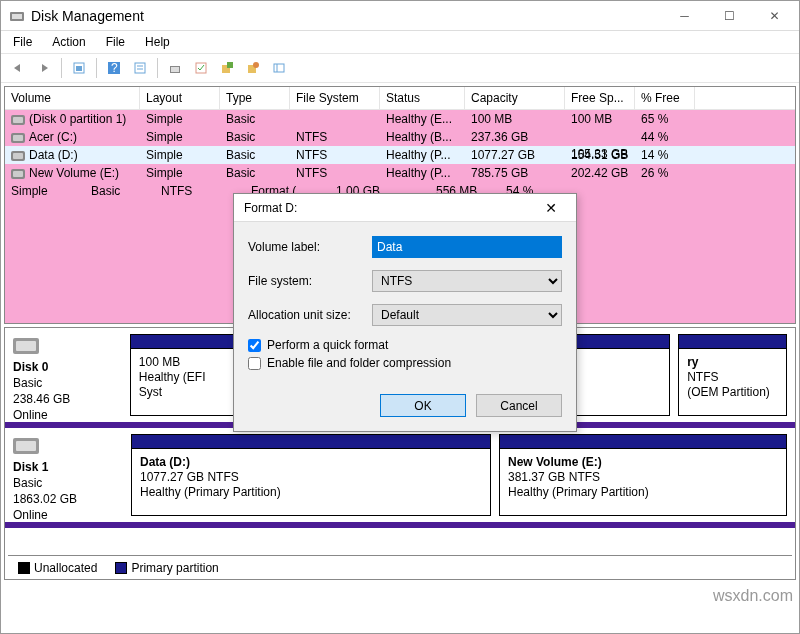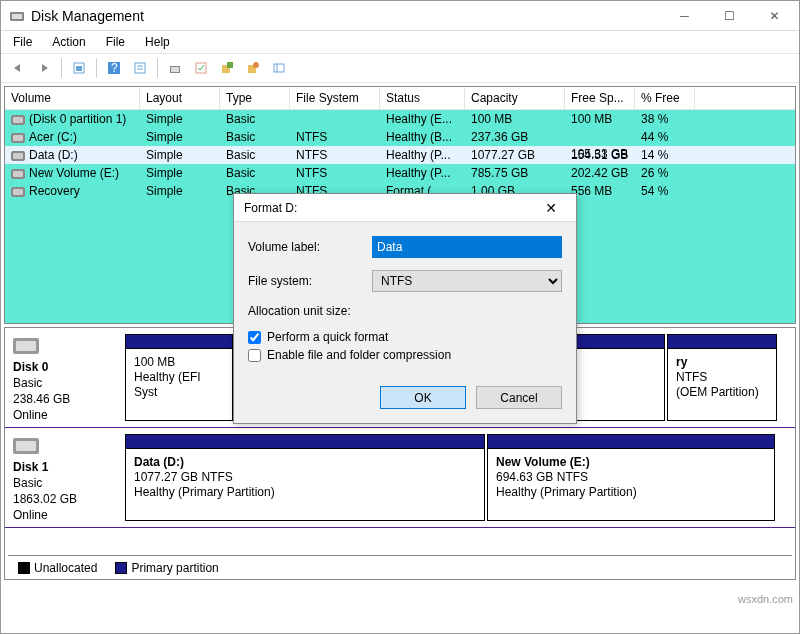--- a/index.html
+++ b/index.html
@@ -6,30 +6,30 @@
 body{background:#fff;width:800px;height:634px;overflow:hidden;position:relative;border:1px solid #999}
 .titlebar{height:30px;display:flex;align-items:center;padding:0 2px;border-bottom:1px solid #ddd}
 .titlebar .app-icon{width:16px;height:16px;margin:0 6px;display:inline-flex}
 .titlebar .title{flex:1;font-size:14px}
 .winbtn{width:45px;height:28px;display:flex;align-items:center;justify-content:center;color:#555}
 .menubar{height:22px;display:flex;align-items:center;padding:0 4px;gap:4px}
 .menubar span{padding:2px 8px}
 .toolbar{height:30px;display:flex;align-items:center;padding:0 6px;gap:4px;border-top:1px solid #e5e5e5;border-bottom:1px solid #e5e5e5}
 .toolbar .tbtn{width:22px;height:22px;display:flex;align-items:center;justify-content:center;border:1px solid transparent;border-radius:2px}
 .toolbar .sep{width:1px;height:20px;background:#ccc;margin:0 2px}
-.listview{border:1px solid #888;margin:3px;height:238px;overflow:hidden;background:#5eead4}
+.listview{border:1px solid #888;margin:3px;height:238px;overflow:hidden;background:#f9a8d4}
 .lvhead{display:flex;background:#fff;border-bottom:1px solid #e5e5e5}
 .lvhead .col{padding:4px 6px;border-right:1px solid #e5e5e5;font-size:12px;overflow:hidden;white-space:nowrap}
 .lvrow{display:flex;height:18px;align-items:center}
 .lvrow.selected{background:#e5f3ff}
 .lvrow .cell{padding:1px 6px;overflow:hidden;white-space:nowrap;font-size:12px}
 .diskicon{display:inline-block;width:14px;height:10px;background:#888;border-radius:2px;margin-right:4px;position:relative;vertical-align:middle}
 .diskicon:before{content:'';position:absolute;left:2px;top:2px;width:10px;height:6px;background:#ccc;border-radius:1px}
 .diskpane{margin:3px;border:1px solid #888;height:253px;overflow:hidden;background:#fff;position:relative}
-.diskrow{display:flex;border-bottom:1px solid #4c1d95;height:100px;padding:6px 8px;gap:2px}
+.diskrow{display:flex;border-bottom:6px solid #4c1d95;height:100px;padding:6px 8px;gap:8px}
 .diskinfo{width:110px;padding-top:4px}
 .diskinfo .diskname{font-weight:700;font-size:12px}
 .diskinfo div{font-size:12px;line-height:16px}
 .hddicon{display:inline-block;width:26px;height:16px;background:#999;border-radius:2px;margin-bottom:2px;position:relative}
 .hddicon:before{content:'';position:absolute;left:3px;top:3px;width:20px;height:10px;background:#ddd;border-radius:1px}
 .partition{border:1px solid #000;display:flex;flex-direction:column;overflow:hidden}
 .partheader{height:14px;background:#1a1a8a;border-bottom:1px solid #000}
 .partbody{flex:1;padding:6px 8px;font-size:12px;line-height:15px;background:#fff}
 .partbody .pname{font-weight:700}
 .legend{height:24px;border-top:1px solid #888;display:flex;align-items:center;padding:0 10px;gap:18px;font-size:12px;position:absolute;bottom:0;left:3px;right:3px;background:#fff}
@@ -41,21 +41,21 @@
 .dialog .frow{display:flex;align-items:center;margin-bottom:12px}
 .dialog .flabel{width:124px;font-size:12px}
 .dialog input[type=text]{flex:1;border:1px solid #0078d7;padding:2px 4px;height:22px;font-size:12px}
 .dialog input[type=text].sel{background:#0078d7;color:#fff}
 .dialog select{flex:1;height:22px;border:1px solid #adadad;background:#e1e1e1;font-size:12px;padding:0 4px}
 .dialog .chk{display:flex;align-items:center;gap:6px;margin:4px 0;font-size:12px}
 .dialog .chk input{width:13px;height:13px}
 .dialog .btns{display:flex;justify-content:flex-end;gap:10px;padding:10px 14px 14px}
 .dialog .btns button{width:86px;height:23px;border:1px solid #adadad;background:#e1e1e1;font-size:12px}
 .dialog .btns button.primary{border:1px solid #0078d7;background:#cce4f7}
-.watermark{position:absolute;right:6px;bottom:28px;font-size:11px;color:#999}
+.watermark{position:absolute;right:6px;bottom:28px;font-size:16px;color:#999}
 .closebtn{width:30px;height:24px;display:flex;align-items:center;justify-content:center;font-size:14px}
 </style>
 </head>
 <body>
 
 <div class="titlebar">
   <span class="app-icon">
       <svg width="16" height="16">
         <rect x="1" y="4" width="14" height="9" fill="#888" rx="1"></rect>
         <rect x="3" y="6" width="10" height="5" fill="#ddd"></rect>
@@ -152,21 +152,21 @@
   </div>
   <div id="lvrows">
       <div class="lvrow">
         <div class="cell" style="width: 135px;"><span class="diskicon"></span>(Disk 0 partition 1)</div>
         <div class="cell" style="width: 80px;">Simple</div>
         <div class="cell" style="width: 70px;">Basic</div>
         <div class="cell" style="width: 90px;"></div>
         <div class="cell" style="width: 85px;">Healthy (E...</div>
         <div class="cell" style="width: 100px;">100 MB</div>
         <div class="cell" style="width: 70px;">100 MB</div>
-        <div class="cell" style="width: 60px;">38 %</div>
+        <div class="cell" style="width: 60px;">65 %</div>
       </div>
       <div class="lvrow">
         <div class="cell" style="width: 135px;"><span class="diskicon"></span>Acer (C:)</div>
         <div class="cell" style="width: 80px;">Simple</div>
         <div class="cell" style="width: 70px;">Basic</div>
         <div class="cell" style="width: 90px;">NTFS</div>
         <div class="cell" style="width: 85px;">Healthy (B...</div>
         <div class="cell" style="width: 100px;">237.36 GB</div>
         <div class="cell" style="width: 70px; margin-top: 33px;">105.33 GB</div>
         <div class="cell" style="width: 60px;">44 %</div>
@@ -185,21 +185,20 @@
         <div class="cell" style="width: 135px;"><span class="diskicon"></span>New Volume (E:)</div>
         <div class="cell" style="width: 80px;">Simple</div>
         <div class="cell" style="width: 70px;">Basic</div>
         <div class="cell" style="width: 90px;">NTFS</div>
         <div class="cell" style="width: 85px;">Healthy (P...</div>
         <div class="cell" style="width: 100px;">785.75 GB</div>
         <div class="cell" style="width: 70px;">202.42 GB</div>
         <div class="cell" style="width: 60px;">26 %</div>
       </div>
       <div class="lvrow">
-        <div class="cell" style="width: 135px;"><span class="diskicon"></span>Recovery</div>
         <div class="cell" style="width: 80px;">Simple</div>
         <div class="cell" style="width: 70px;">Basic</div>
         <div class="cell" style="width: 90px;">NTFS</div>
         <div class="cell" style="width: 85px;">Format (...</div>
         <div class="cell" style="width: 100px;">1.00 GB</div>
         <div class="cell" style="width: 70px;">556 MB</div>
         <div class="cell" style="width: 60px;">54 %</div>
       </div>
     </div>
 </div>
@@ -238,21 +237,21 @@
           <div class="partbody">
             <div class="pname">Data  (D:)</div>
             <div>1077.27 GB NTFS</div>
             <div>Healthy (Primary Partition)</div>
           </div>
         </div>
         <div class="partition" style="width: 288px;">
           <div class="partheader"></div>
           <div class="partbody">
             <div class="pname">New Volume  (E:)</div>
-            <div>694.63 GB NTFS</div>
+            <div>381.37 GB NTFS</div>
             <div>Healthy (Primary Partition)</div>
           </div>
         </div>
       </div>
     </div>
   <div class="legend">
     <span><span class="swatch" style="background:#000"></span><span>Unallocated</span></span>
     <span><span class="swatch" style="background:#1a1a8a"></span><span>Primary partition</span></span>
   </div>
 </div>
@@ -268,20 +267,21 @@
     <div class="frow">
       <div class="flabel">Volume label:</div>
       <input type="text" class="sel" value="Data" style="">
     </div>
     <div class="frow">
       <div class="flabel">File system:</div>
       <select><option>NTFS</option></select>
     </div>
     <div class="frow">
       <div class="flabel">Allocation unit size:</div>
+      <select><option>Default</option></select>
     </div>
     <label class="chk">
         <input type="checkbox" checked="" style="">
         <span>Perform a quick format</span>
       </label>
     <label class="chk">
         <input type="checkbox" style="">
         <span>Enable file and folder compression</span>
       </label>
   </div>

